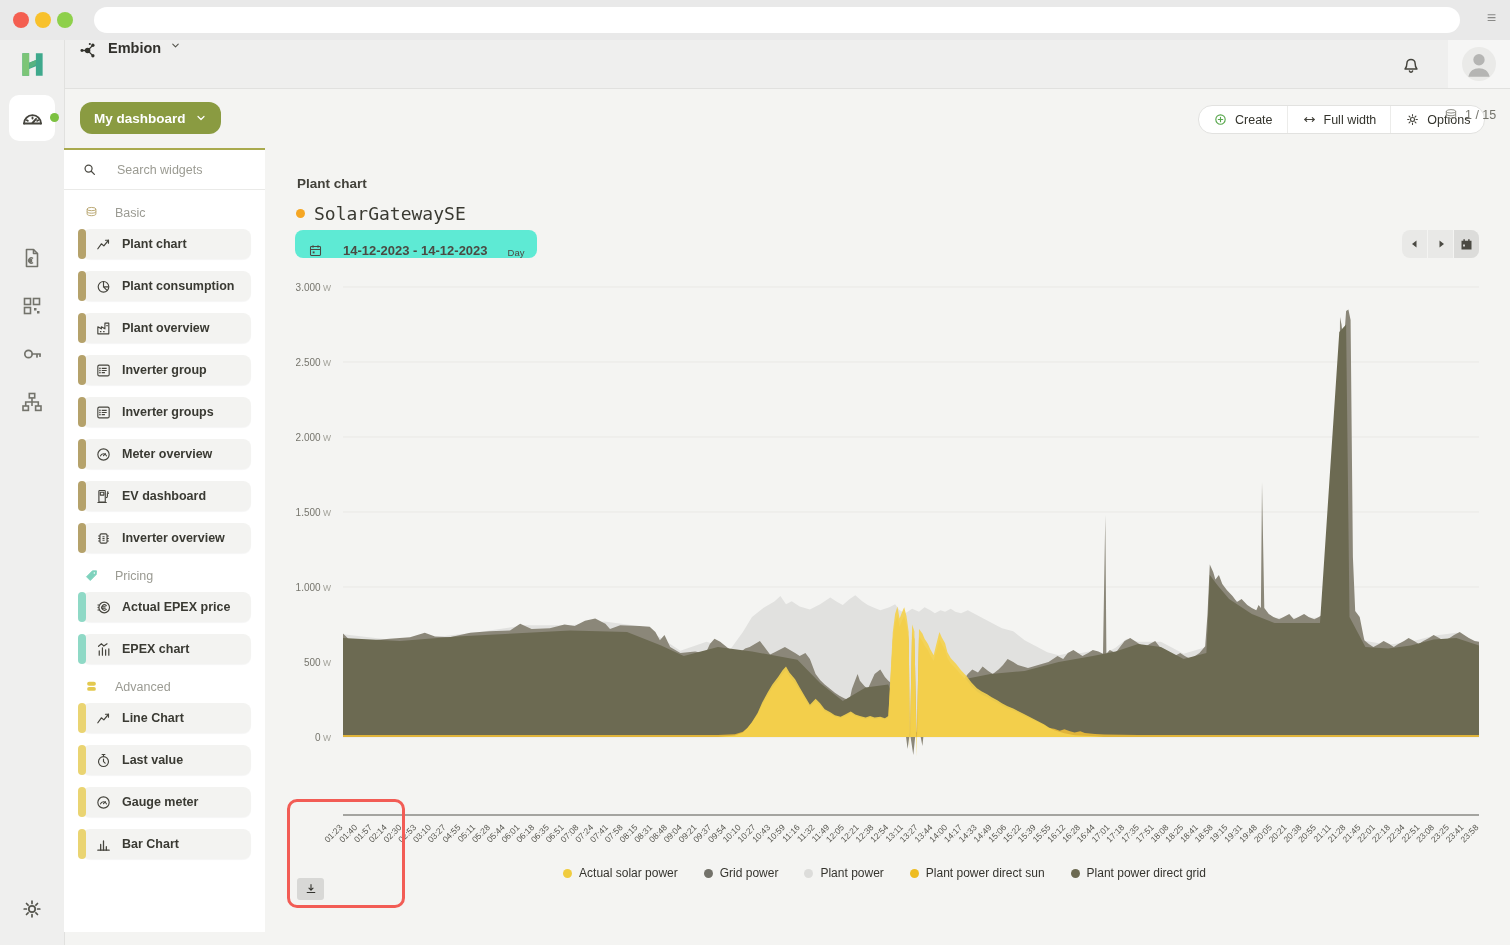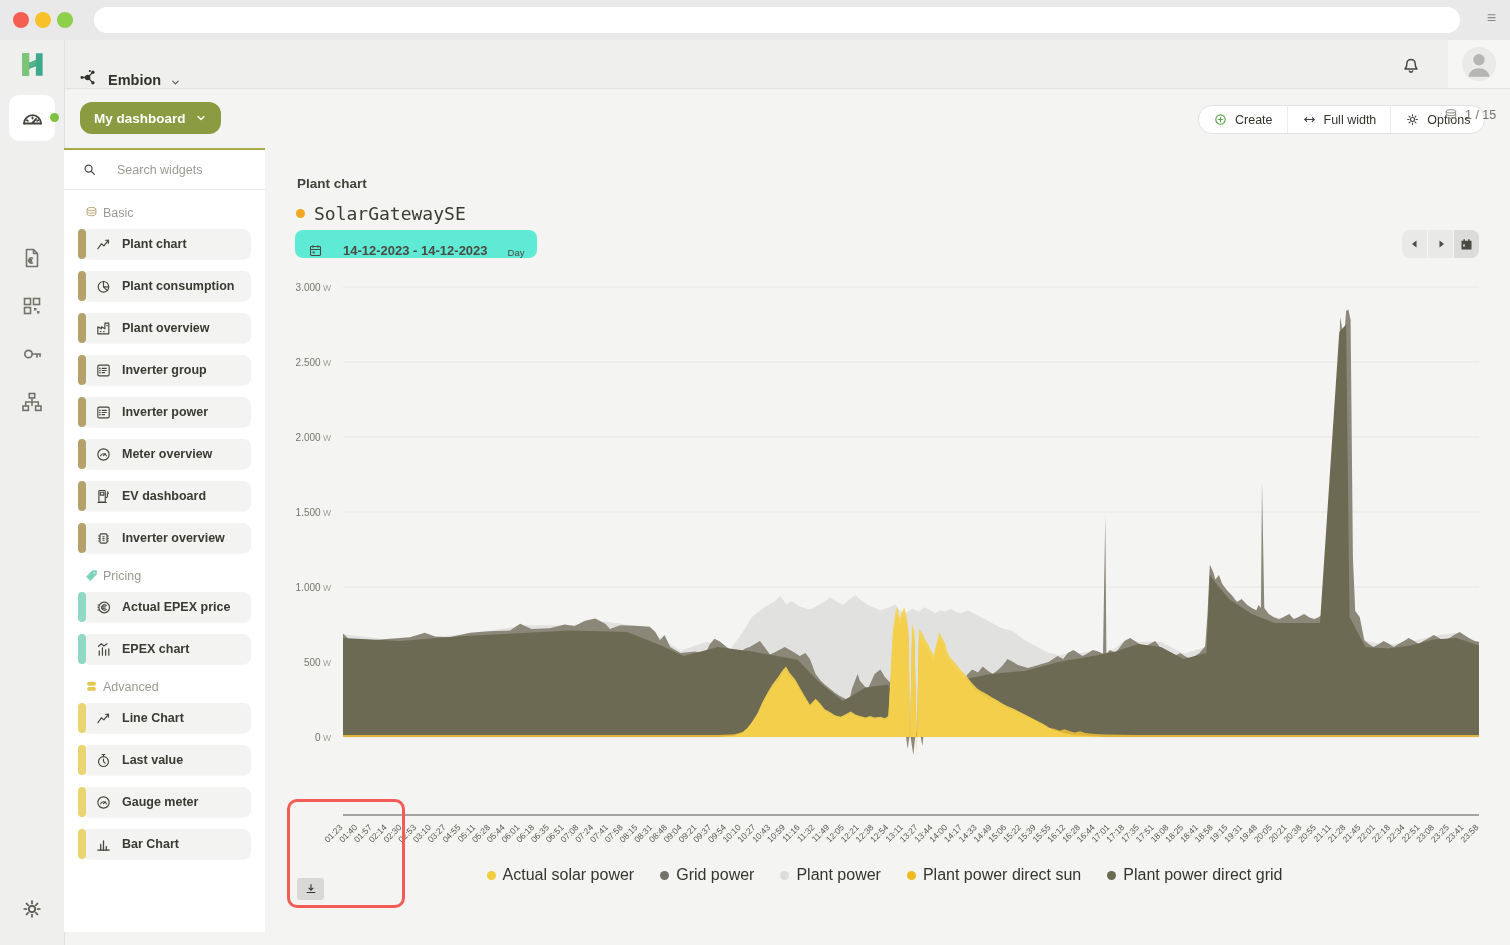--- a/index.html
+++ b/index.html
@@ -11,21 +11,21 @@
   
   .chrome{left:0;top:0;width:1510px;height:40px;background:#e9e9e9;border-bottom:1px solid #d8d8d6}
   .tl-dot{top:12px;width:16px;height:16px;border-radius:50%}
   .url-bar{left:94px;top:7px;width:1366px;height:26px;background:#fff;border-radius:13px}
   .chrome-menu{right:14px;top:9px;font-size:16px;color:#8a8a88}
 
   
   .hdr{left:0;top:40px;width:1510px;height:48px;background:#efefee;border-bottom:1px solid #e1e1df}
   .logo-tile{left:0;top:0;width:64px;height:48px;border-right:1px solid #e1e1df;
              display:flex;align-items:center;justify-content:center}
-  .brand{left:78px;top:0;height:48px;display:flex;align-items:flex-end;gap:9px}
+  .brand{left:78px;top:0;height:48px;display:flex;align-items:flex-start;gap:9px}
   .brand-name{font-size:14.5px;font-weight:700;color:#32312c}
   .bell{left:1400px;top:13px}
   .avatar-panel{left:1448px;top:0;width:62px;height:48px;background:#f6f6f5;
                 display:flex;align-items:center;justify-content:center}
   .avatar{width:34px;height:34px;border-radius:50%;background:#eaeae8;overflow:hidden}
 
   
   .rail{left:0;top:88px;width:64px;height:857px;background:#efefee;border-right:1px solid #e1e1df}
   .rail-active{left:9px;top:7px;width:46px;height:46px;background:#fff;border-radius:10px;
                display:flex;align-items:center;justify-content:center}
@@ -44,21 +44,21 @@
          font-size:12.5px;color:#74746c}
 
   
   .sidebar{left:64px;top:148px;width:201px;height:784px;background:#fff;
            border-top:2px solid #a9aa4e;box-sizing:border-box}
   .search-row{height:39px;display:flex;align-items:center;gap:18px;padding:0 0 0 18px;
               border-bottom:1px solid #eaeae8}
   .search-row input{border:none;outline:none;background:transparent;font-size:12.5px;
                     font-family:"Liberation Sans",sans-serif;color:#3a3a33;width:140px}
   .search-row input::placeholder{color:#9b9b92}
-  .sb-h{display:flex;align-items:center;gap:4px;margin:15px 0 9px 20px;
+  .sb-h{display:flex;align-items:center;gap:16px;margin:15px 0 9px 20px;
         font-size:12.5px;color:#9b9b93}
   .w-item{position:relative;height:30px;margin:0 14px 12px 18px;background:#f3f3f1;border-radius:8px;
           display:flex;align-items:center;gap:10px;padding-left:13px;cursor:pointer;
           box-shadow:0 1px 1px rgba(0,0,0,0.04)}
   .w-item::before{content:"";position:absolute;left:-4px;top:0;width:8px;height:30px;
                   border-radius:5px;background:var(--accent,#ccc)}
   .w-label{font-size:12.5px;font-weight:600;color:#3a3a33}
 
   
   .chart-title{left:297px;top:176px;font-size:13.5px;font-weight:700;color:#43423b}
@@ -69,21 +69,21 @@
              display:flex;align-items:flex-end;gap:20px;padding:0 13px}
   .date-txt{font-size:13px;font-weight:700;color:#4b4a43}
   .date-gran{font-size:9.5px;color:#4b4a43;margin-top:12px}
   .nav-pill{left:1402px;top:230px;height:28px;border-radius:8px;background:#e9e9e7;display:flex}
   .nav-seg{width:25px;display:flex;align-items:center;justify-content:center}
   .nav-seg + .nav-seg{border-left:1px solid #f4f4f2}
   .nav-seg.cal{background:#dcdcda;border-radius:0 8px 8px 0}
 
   .chart-svg{left:285px;top:281px}
   .legend{left:285px;top:866px;width:1199px;display:flex;justify-content:center;gap:26px;z-index:4}
-  .lg-item{display:flex;align-items:center;gap:7px;font-size:16px;color:#35342e;cursor:pointer}
+  .lg-item{display:flex;align-items:center;gap:7px;font-size:12px;color:#35342e;cursor:pointer}
   .lg-dot{width:9px;height:9px;border-radius:50%}
 
   
   .popup{left:287px;top:799px;width:112px;height:103px;border:3px solid #f25c55;border-radius:10px;z-index:10}
   .dl-menu{position:absolute;left:5px;top:5px;width:99px;height:66px;background:#fff;
            border:1px solid #d6d6d4;border-right-color:#9a9a98;border-bottom:2px solid #4f4f4d;
            box-sizing:border-box;padding:6px 0 0 9px}
   .dl-item{font-size:9px;color:#2b2b28;line-height:19px;white-space:nowrap;cursor:pointer}
   .dl-btn{position:absolute;left:7px;top:76px;width:27px;height:22px;background:#d8d8d6;
           border-radius:3px;display:flex;align-items:center;justify-content:center;cursor:pointer}
@@ -443,21 +443,21 @@
     <div class="w-item" style="--accent: #b5a26b;">
       <svg class="ic" width="17" height="17" viewBox="0 0 24 24">
           <use href="#ic-list"></use>
         </svg>
       <span class="w-label">Inverter group</span>
     </div>
     <div class="w-item" style="--accent: #b5a26b;">
       <svg class="ic" width="17" height="17" viewBox="0 0 24 24">
           <use href="#ic-list"></use>
         </svg>
-      <span class="w-label">Inverter power</span>
+      <span class="w-label">Inverter groups</span>
     </div>
     <div class="w-item" style="--accent: #b5a26b;">
       <svg class="ic" width="17" height="17" viewBox="0 0 24 24">
           <use href="#ic-meter"></use>
         </svg>
       <span class="w-label">Meter overview</span>
     </div>
     <div class="w-item" style="--accent: #b5a26b;">
       <svg class="ic" width="17" height="17" viewBox="0 0 24 24">
           <use href="#ic-ev"></use>

